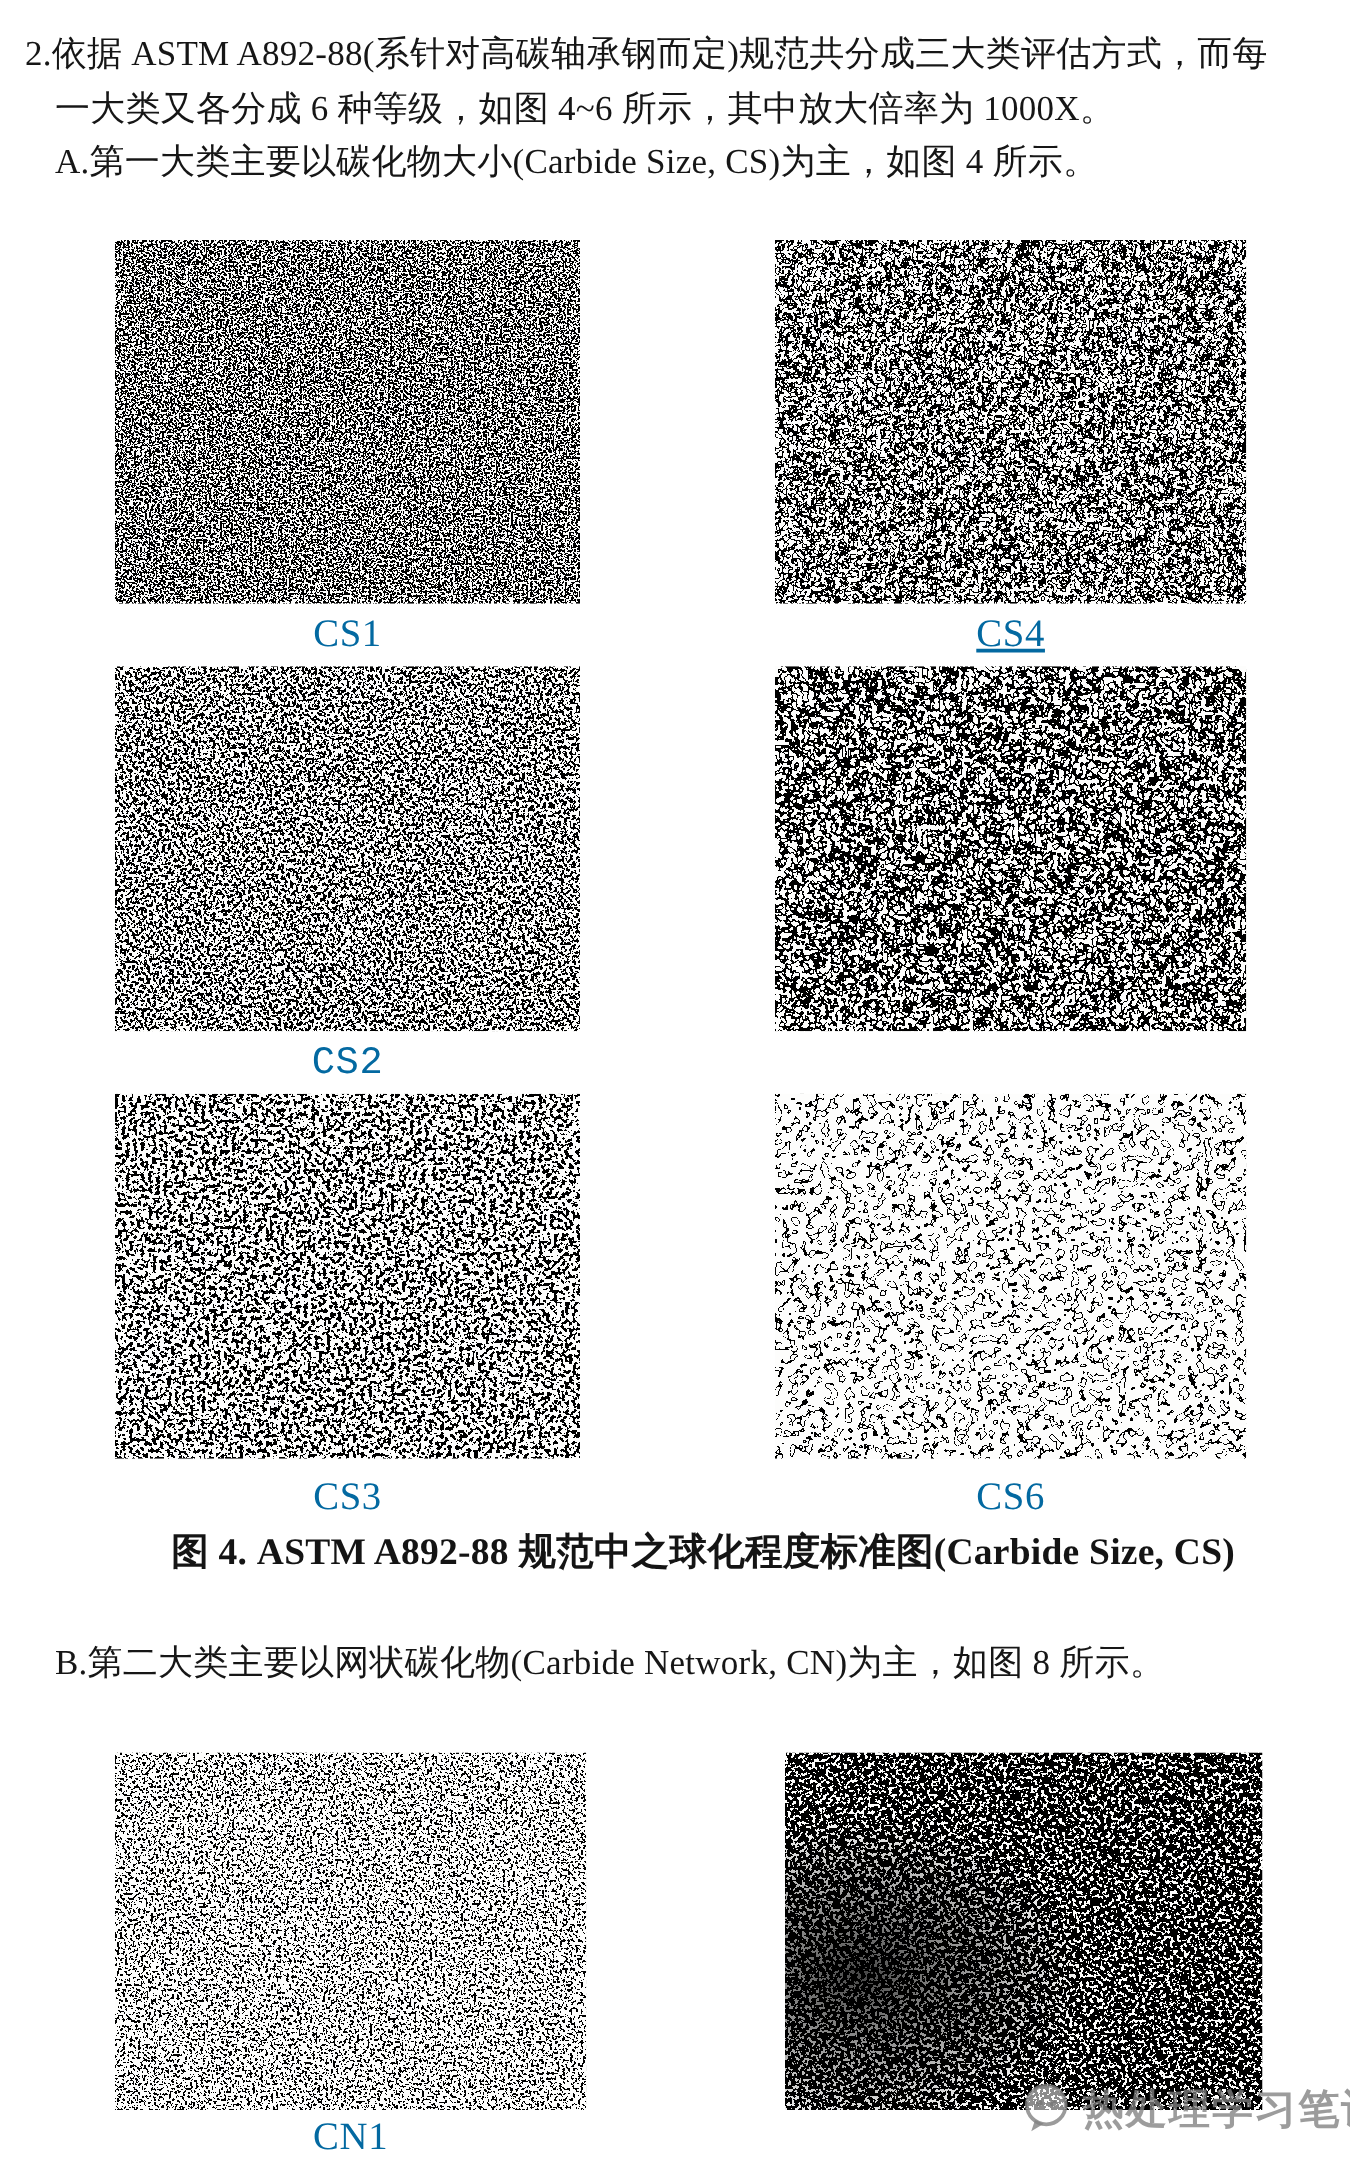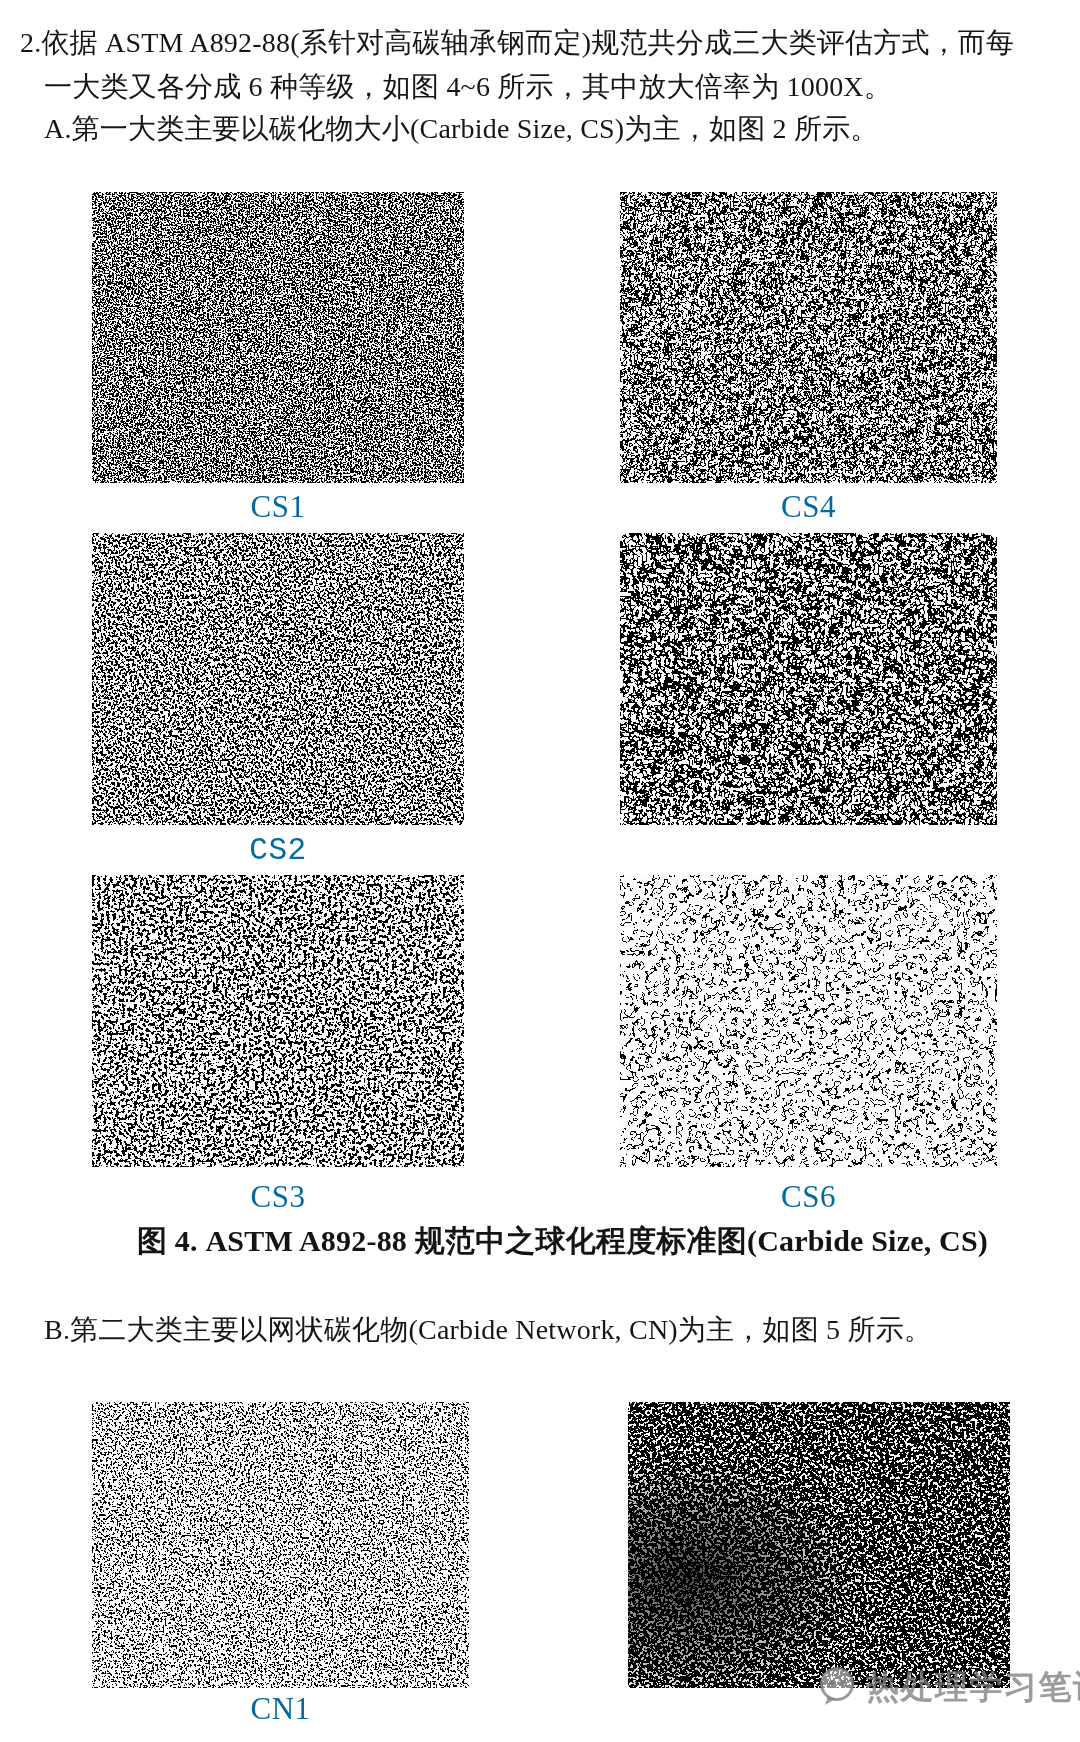--- a/index.html
+++ b/index.html
@@ -97,34 +97,34 @@
         <feColorMatrix type="matrix" values="0 0 0 0 0  0 0 0 0 0  0 0 0 0 0  0.75 0.75 0.75 0 -0.55"></feColorMatrix>
         <feComponentTransfer>
             <feFuncA type="discrete" tableValues="0 1"></feFuncA>
           </feComponentTransfer>
       </filter>
     </defs>
   </svg>
 
   <div class="bodyline" style="left:20px;top:24px;">2.依据 ASTM A892-88(系针对高碳轴承钢而定)规范共分成三大类评估方式，而每</div>
   <div class="bodyline" style="left:44px;top:68px;">一大类又各分成 6 种等级，如图 4~6 所示，其中放大倍率为 1000X。</div>
-  <div class="bodyline" style="left:44px;top:110px;">A.第一大类主要以碳化物大小(Carbide Size, CS)为主，如图 2 所示。</div>
+  <div class="bodyline" style="left:44px;top:110px;">A.第一大类主要以碳化物大小(Carbide Size, CS)为主，如图 4 所示。</div>
 
   <div class="micro" style="left:92px;top:192px;width:372px;height:291px;">
     <svg width="372" height="291">
         <rect width="372" height="291" filter="url(#f-cs1)"></rect>
       </svg>
   </div>
   <div class="micro" style="left:620px;top:192px;width:377px;height:291px;">
     <svg width="377" height="291">
         <rect width="377" height="291" filter="url(#f-cs4)"></rect>
       </svg>
   </div>
   <div class="microlabel" style="left:92px;top:489px;width:372px;">CS1</div>
-  <div class="microlabel" style="left:620px;top:489px;width:377px;">CS4</div>
+  <div class="microlabel" style="left:620px;top:489px;width:377px;text-decoration:underline;">CS4</div>
 
   <div class="micro" style="left:92px;top:533px;width:372px;height:292px;">
     <svg width="372" height="292">
         <rect width="372" height="292" filter="url(#f-cs2)"></rect>
       </svg>
   </div>
   <div class="micro" style="left:620px;top:533px;width:377px;height:292px;">
     <svg width="377" height="292">
         <rect width="377" height="292" filter="url(#f-cs5)"></rect>
       </svg>
@@ -139,21 +139,21 @@
   <div class="micro" style="left:620px;top:875px;width:377px;height:292px;">
     <svg width="377" height="292">
         <rect width="377" height="292" filter="url(#f-cs6)"></rect>
       </svg>
   </div>
   <div class="microlabel" style="left:92px;top:1179px;width:372px;text-align:center;">CS3</div>
   <div class="microlabel" style="left:620px;top:1179px;width:377px;">CS6</div>
 
   <div class="caption">图 4. ASTM A892-88 规范中之球化程度标准图(Carbide Size, CS)</div>
 
-  <div class="bodyline" style="left:44px;top:1311px;">B.第二大类主要以网状碳化物(Carbide Network, CN)为主，如图 5 所示。</div>
+  <div class="bodyline" style="left:44px;top:1311px;">B.第二大类主要以网状碳化物(Carbide Network, CN)为主，如图 8 所示。</div>
 
   <div class="micro" style="left:92px;top:1402px;width:377px;height:286px;">
     <svg width="377" height="286">
         <rect width="377" height="286" filter="url(#f-cn1)"></rect>
       </svg>
   </div>
   <div class="micro" style="left:628px;top:1402px;width:382px;height:286px;">
     <svg width="382" height="286">
         <rect width="382" height="286" filter="url(#f-cn4)"></rect>
       </svg>

